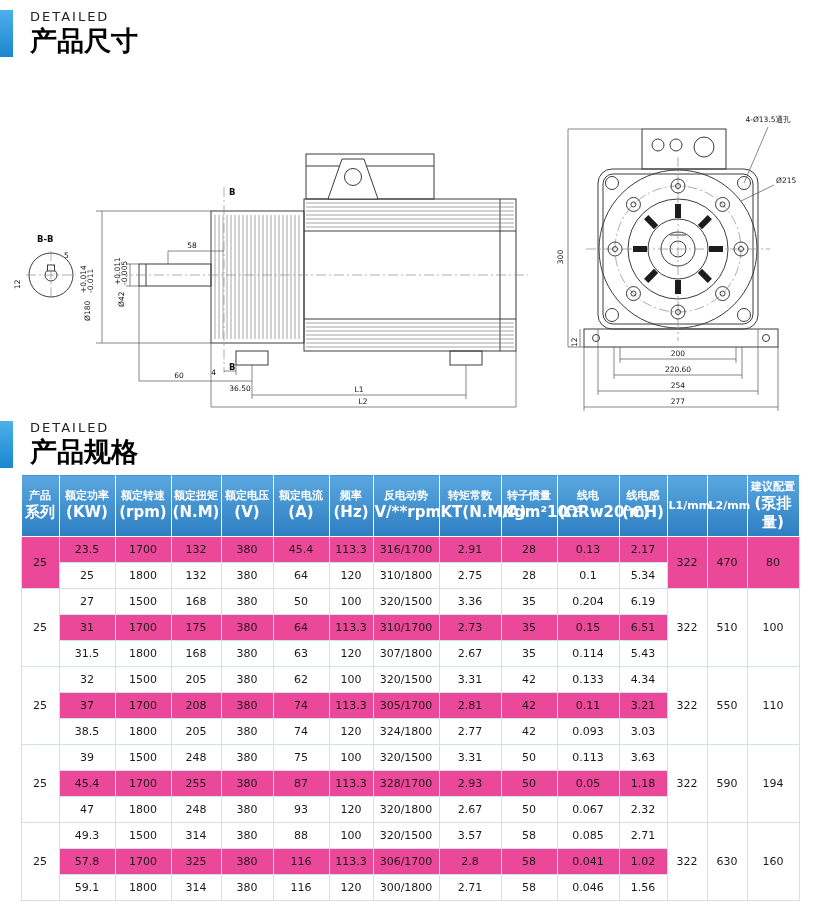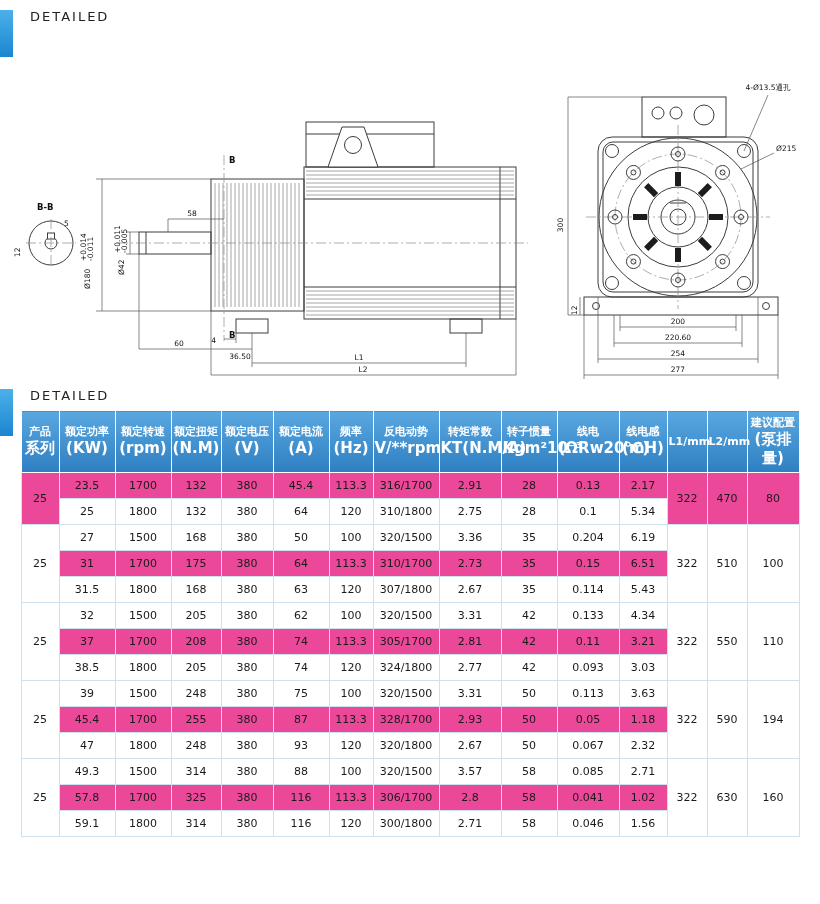--- a/index.html
+++ b/index.html
@@ -26,20 +26,21 @@
   table.spec td.span-cell{background:#fff;}
 </style>
 </head>
 <body>
 
 <div class="page">
 
   <div class="sec">
     <div class="accent"></div>
     <div class="eyebrow">DETAILED</div>
+    <div class="sec-title">产品尺寸</div>
   </div>
 
   <div class="drawings">
 
     <svg class="draw" width="534" height="352" viewBox="0 0 534 352">
       <g class="outline">
         <rect x="205" y="152" width="93" height="132"></rect>
         <rect x="298" y="140" width="212" height="152"></rect>
         <line x1="298" y1="172" x2="510" y2="172"></line>
         <line x1="298" y1="260" x2="510" y2="260"></line>
@@ -240,20 +241,21 @@
       <text x="132" y="329" text-anchor="middle">254</text>
       <text x="132" y="345" text-anchor="middle">277</text>
       <text x="222" y="63" text-anchor="middle" font-size="7">4-Ø13.5通孔</text>
       <text x="230" y="124" font-size="7.5">Ø215</text>
     </svg>
   </div>
 
   <div class="sec">
     <div class="accent"></div>
     <div class="eyebrow">DETAILED</div>
+    <div class="sec-title">产品规格</div>
   </div>
 
   <table class="spec">
     <colgroup>
       <col style="width:38px">
         <col style="width:56px">
         <col style="width:56px">
         <col style="width:50px">
       <col style="width:52px">
         <col style="width:56px">

